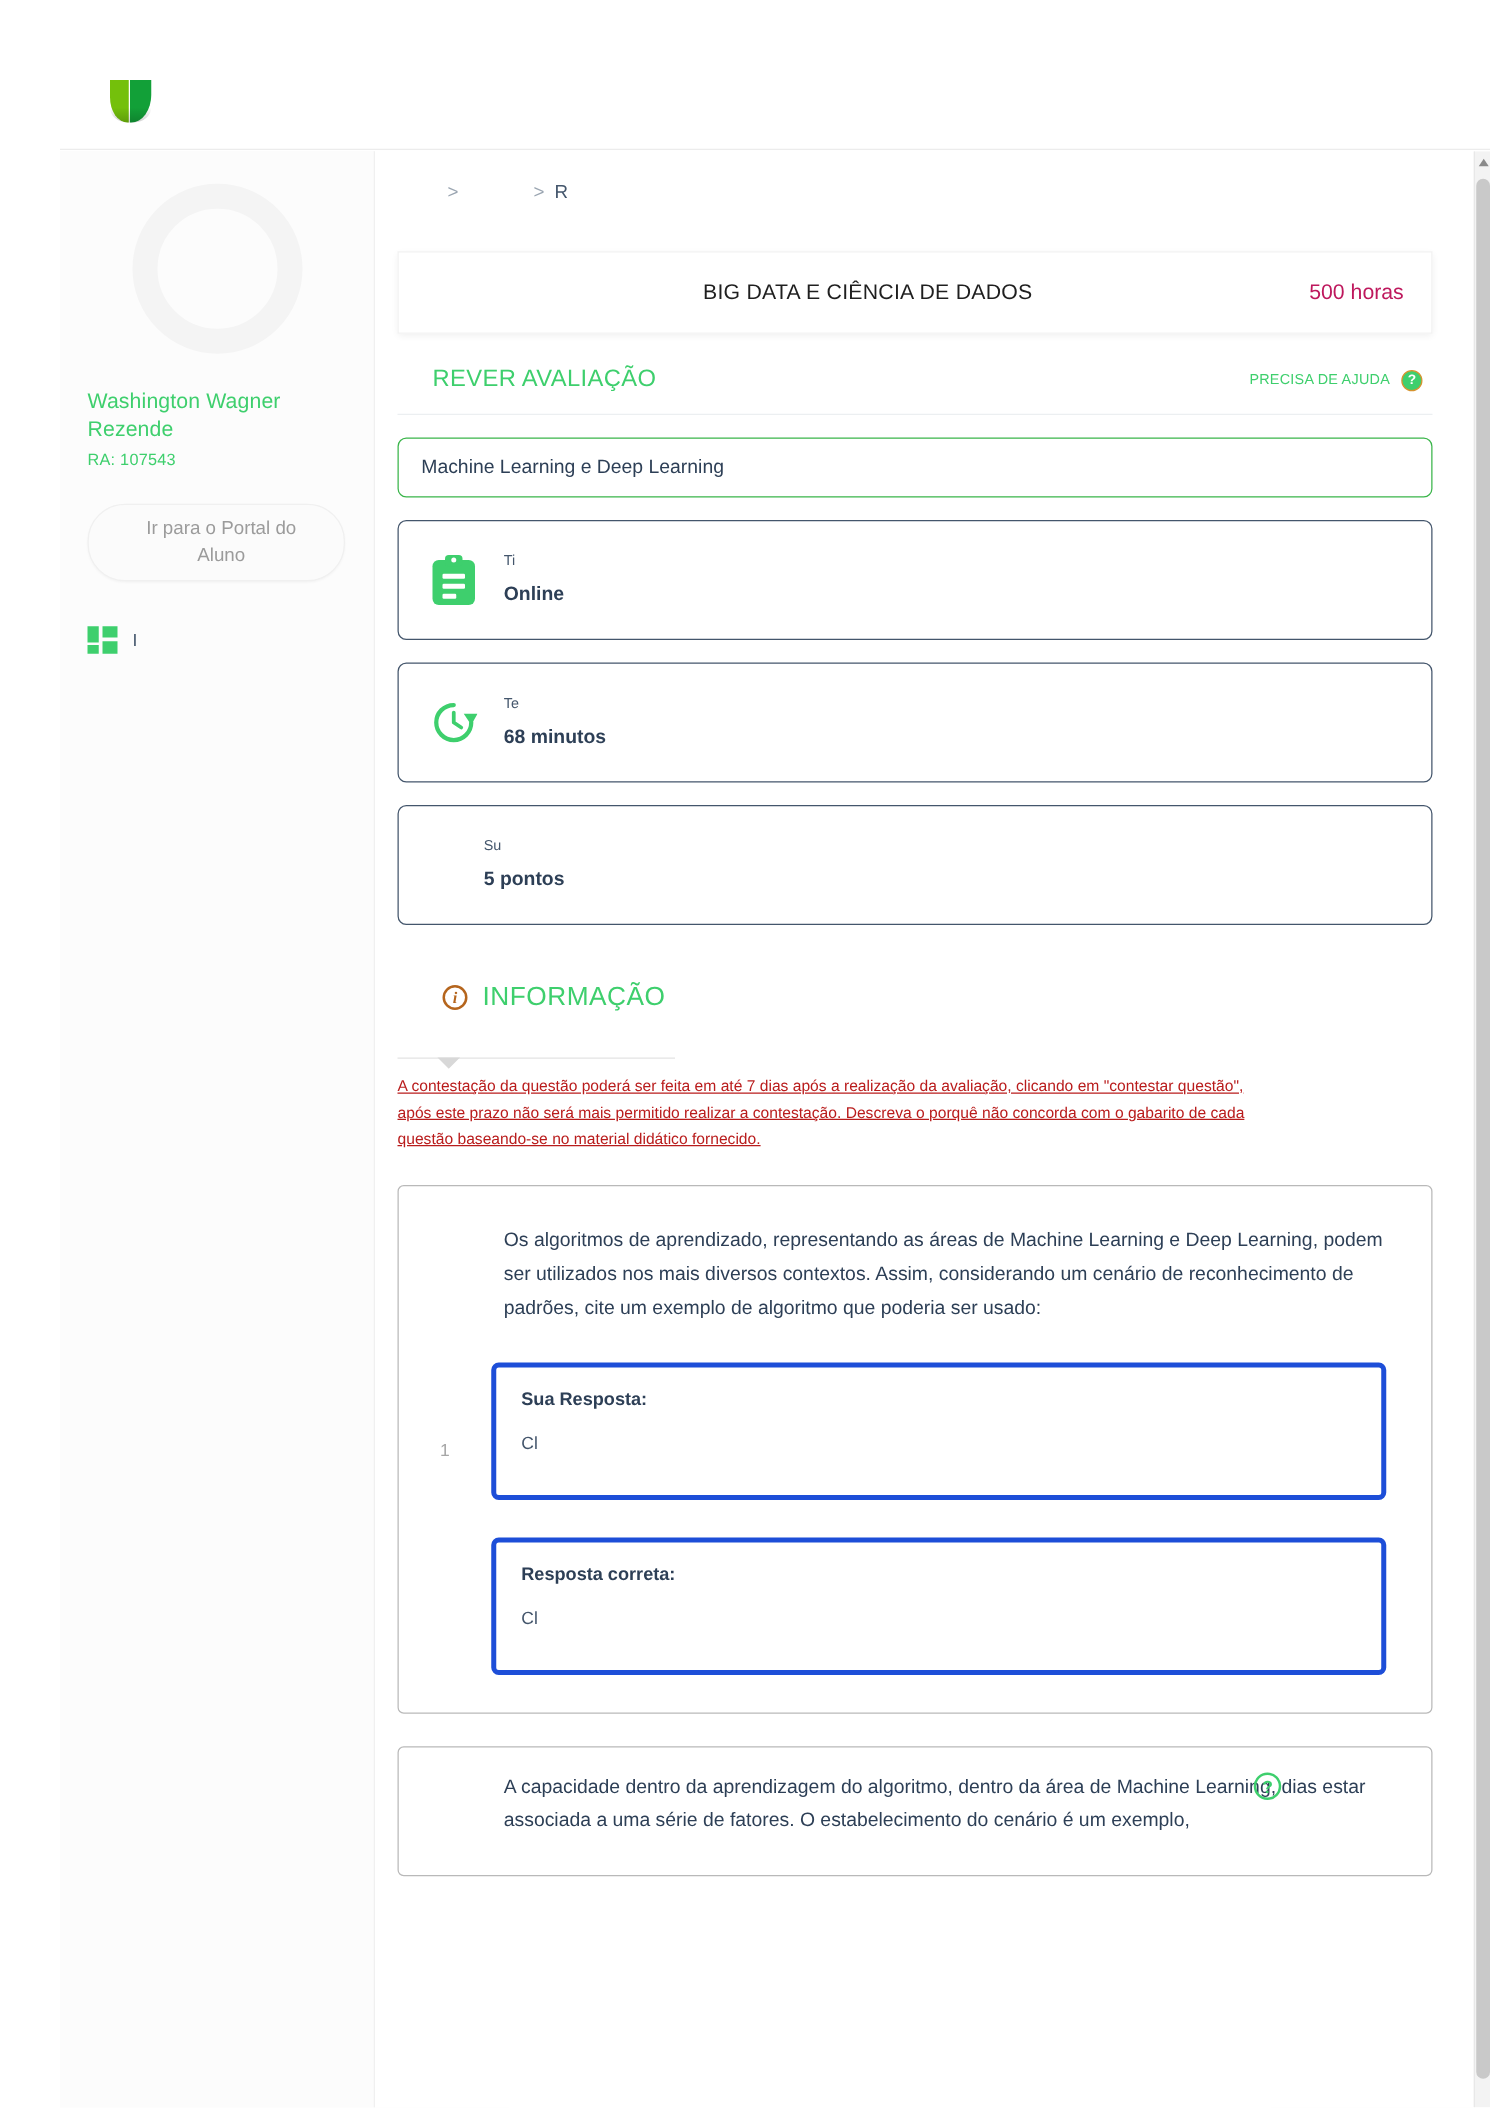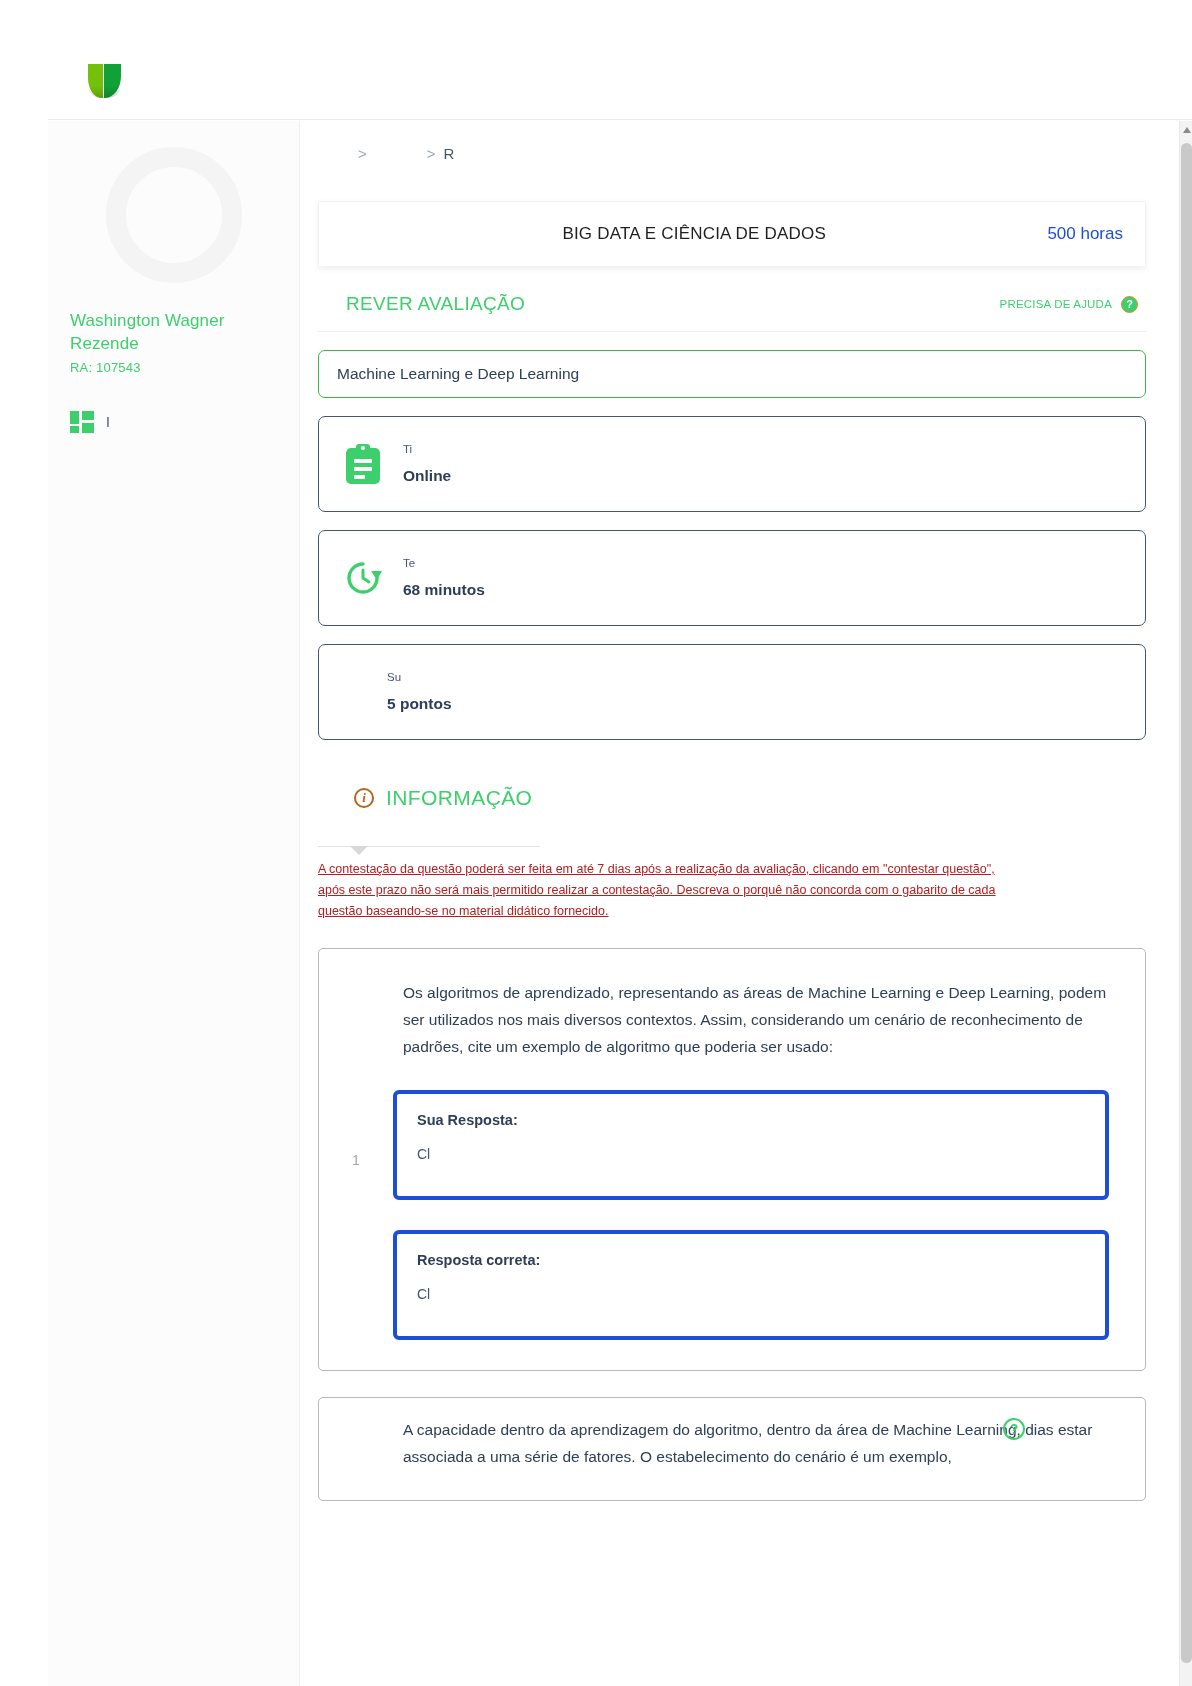--- a/index.html
+++ b/index.html
@@ -104,21 +104,21 @@
     background: #fff;
     border: 1px solid #f2f2f2;
     box-shadow: 0 2px 6px rgba(0,0,0,.07);
     height: 66px; display: flex; align-items: center;
     padding: 0 22px;
   }
   .course-title {
     flex: 1 1 auto; text-align: center;
     font-size: 17px; color: #1f1f1f; letter-spacing: .2px;
   }
-  .course-hours { font-size: 17px; color: #1d4ed8; white-space: nowrap; }
+  .course-hours { font-size: 17px; color: #be185d; white-space: nowrap; }
 
   .section-head {
     margin-top: 26px; padding: 0 8px 16px 8px;
     display: flex; align-items: center; justify-content: space-between;
     border-bottom: 1px solid #eceff1;
   }
   .section-title { color: #3ecf6d; font-size: 19px; letter-spacing: .3px; margin-left: 20px; }
   .help-wrap { display: flex; align-items: center; gap: 9px; }
   .help-text { color: #3ecf6d; font-size: 11.5px; letter-spacing: .2px; }
   .help-badge {
@@ -256,20 +256,21 @@
       <span class="shade"></span>
     </div>
   </div>
 
   <div class="body-wrap">
 
     <div class="sidebar">
       <div class="avatar-ring"></div>
       <div class="user-name">Washington Wagner Rezende</div>
       <div class="user-ra">RA: 107543</div>
+      <div class="portal-btn">Ir para o Portal do Aluno</div>
       <div class="menu-row">
         <span class="grid-icon">
           <i></i>
             <i></i>
             <i></i>
             <i></i>
         </span>
         <span class="menu-label">I</span>
       </div>
     </div>

